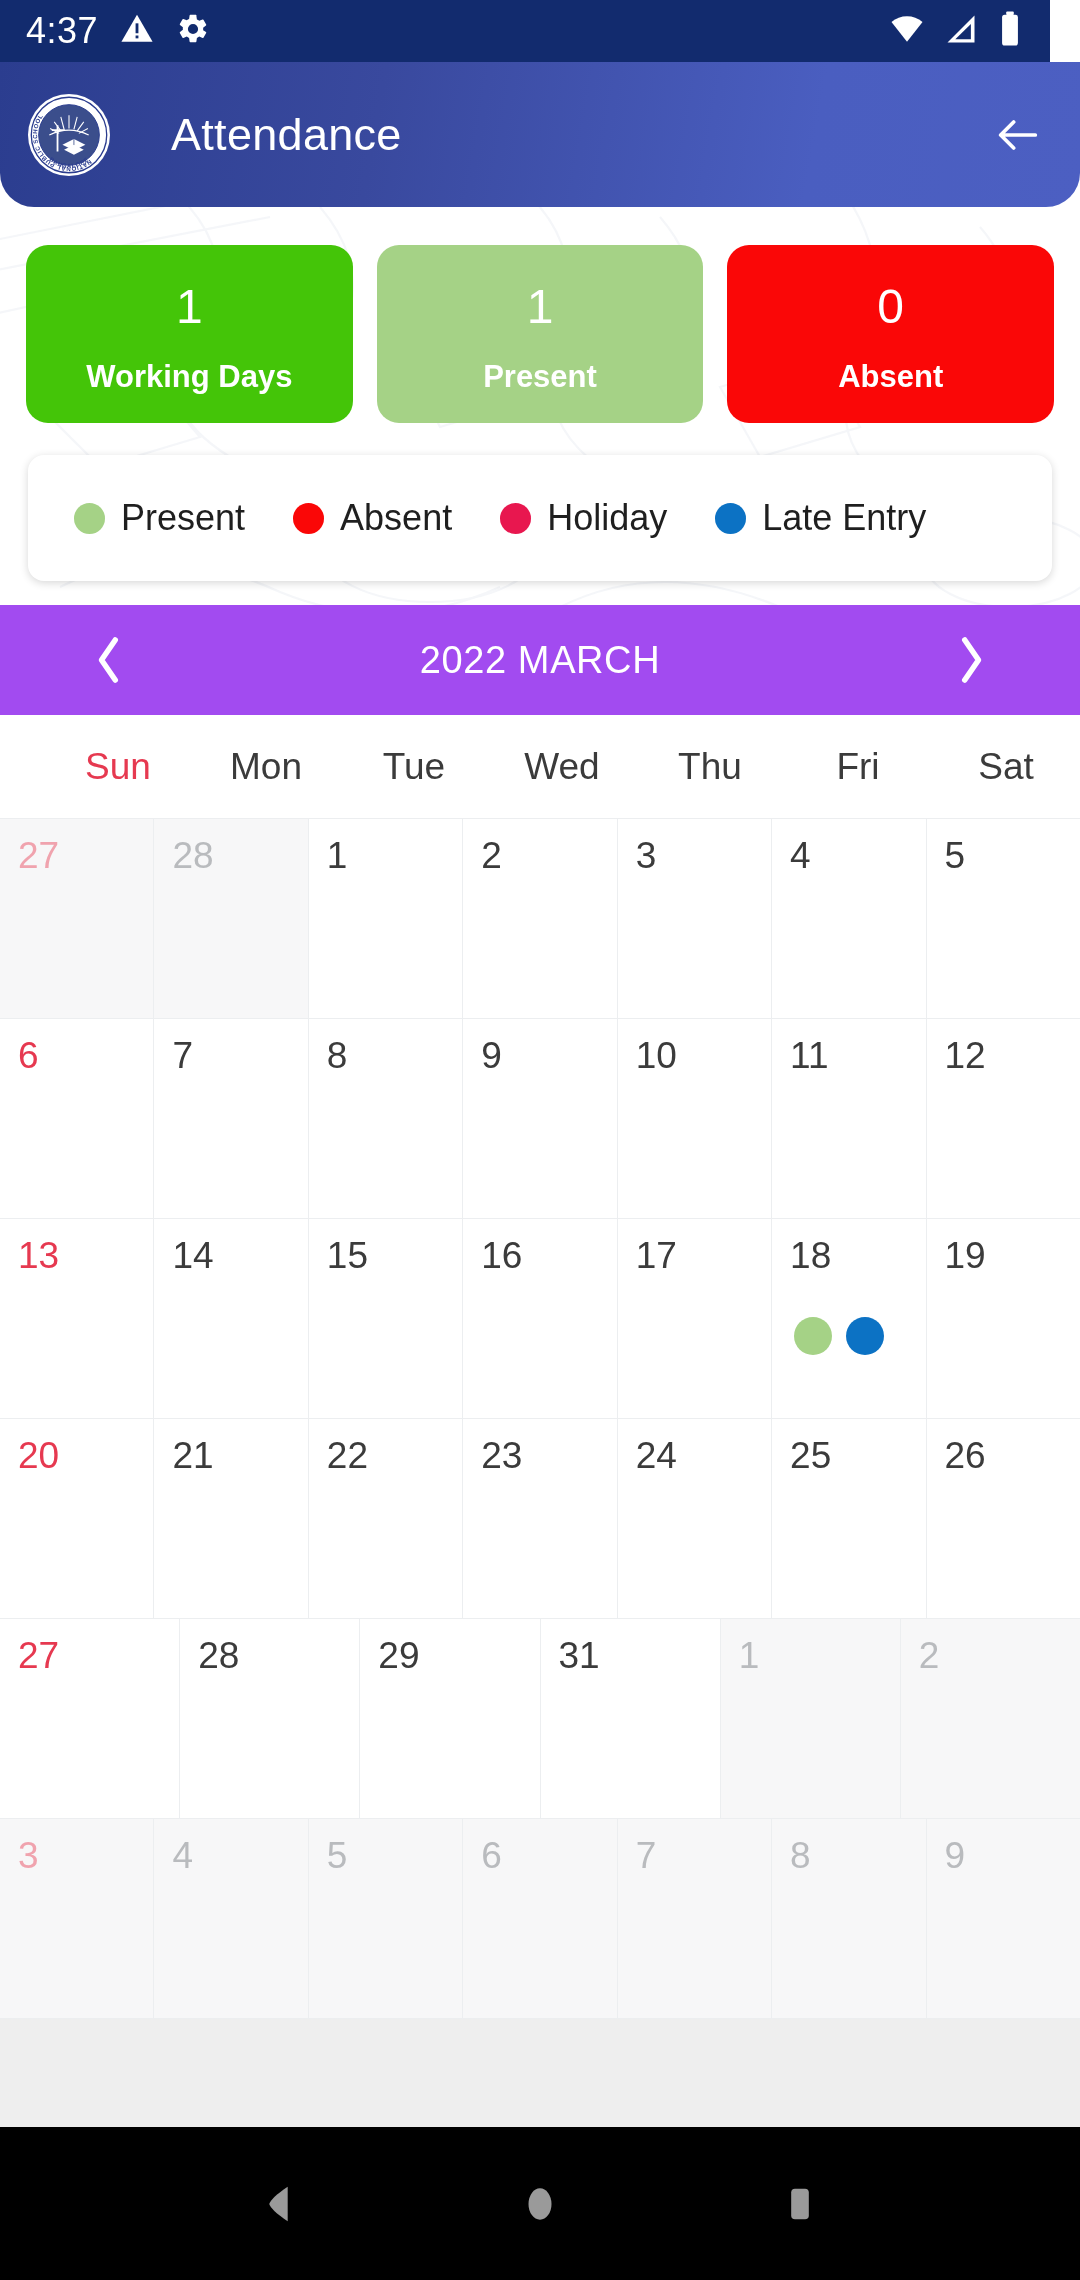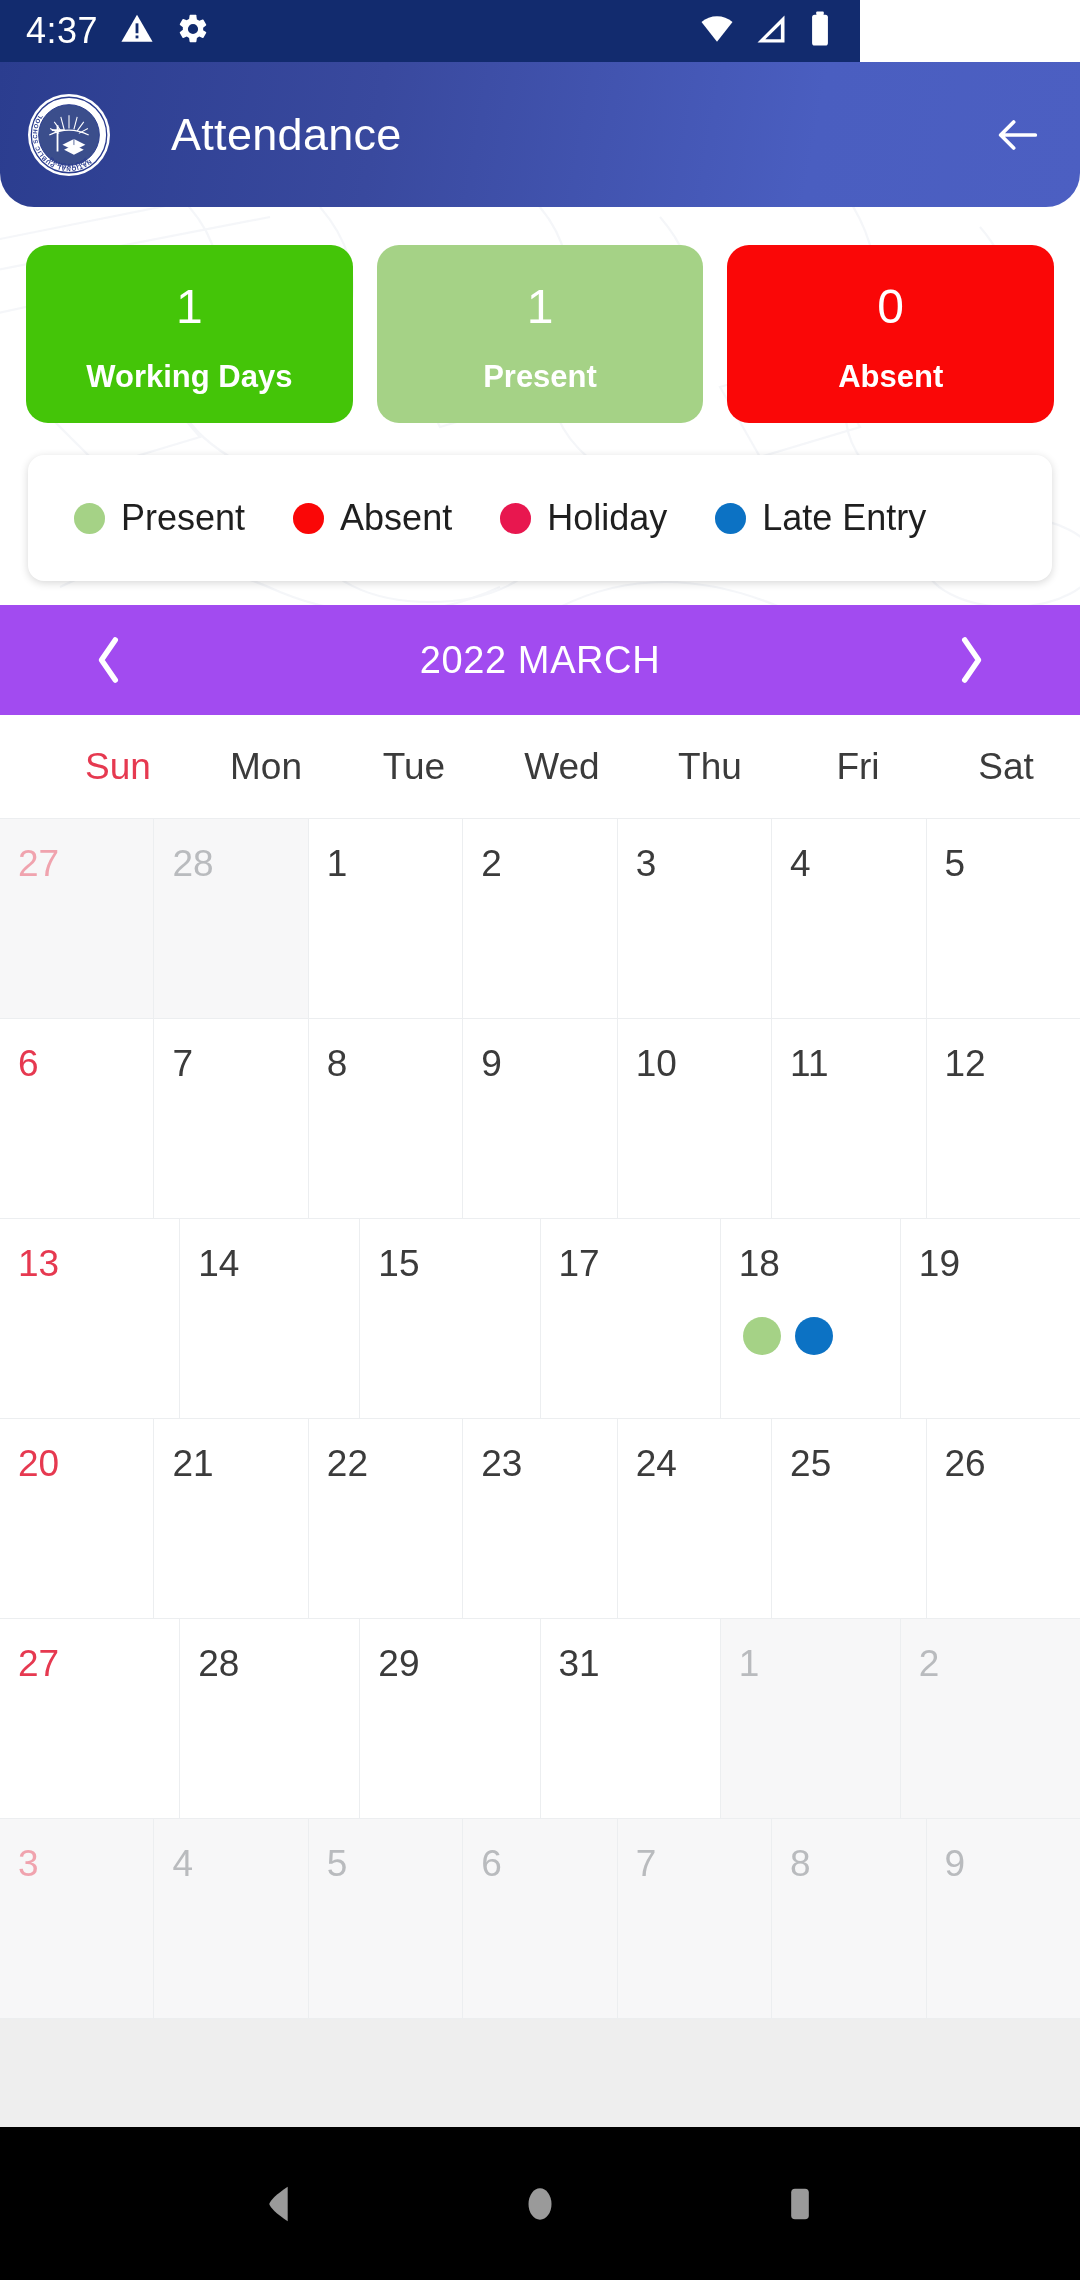--- a/index.html
+++ b/index.html
@@ -17,21 +17,21 @@
     width: 1080px;
     height: 2280px;
     background: #ffffff;
     overflow: hidden;
   }
 
   
   .status-bar {
     position: absolute;
     top: 0; left: 0;
-    width: 860px;
+    width: 1050px;
     height: 62px;
     background: #122B6E;
     display: flex;
     align-items: center;
     padding: 0 26px;
     z-index: 40;
   }
   .status-left {
     display: flex;
     align-items: center;
@@ -242,21 +242,20 @@
     position: relative;
     background: #ffffff;
     padding: 18px 0 0 18px;
   }
   .cal-cell:last-child { border-right: none; }
   .cal-cell.out { background: #f7f7f8; }
   .cal-num {
     font-size: 37px;
     color: #3b3b3b;
     line-height: 1;
-    margin-top: 8px;
   }
   .cal-cell.sun .cal-num { color: #E63950; }
   .cal-cell.out .cal-num { color: #b9bbbe; }
   .cal-cell.out.sun .cal-num { color: #f0a3ae; }
   .cal-dots {
     position: absolute;
     left: 22px;
     top: 98px;
     display: flex;
     gap: 14px;
@@ -515,20 +514,23 @@
           <div class="cal-cell sun">
             <div class="cal-num">13</div>
           </div>
           <div class="cal-cell">
             <div class="cal-num">14</div>
           </div>
           <div class="cal-cell">
             <div class="cal-num">15</div>
           </div>
           <div class="cal-cell">
+            <div class="cal-num">16</div>
+          </div>
+          <div class="cal-cell">
             <div class="cal-num">17</div>
           </div>
           <div class="cal-cell">
             <div class="cal-num">18</div>
             <div class="cal-dots">
               <span class="cal-dot" style="background: rgb(165, 210, 134);"></span>
               <span class="cal-dot" style="background: rgb(12, 114, 196);"></span>
             </div>
           </div>
           <div class="cal-cell">

